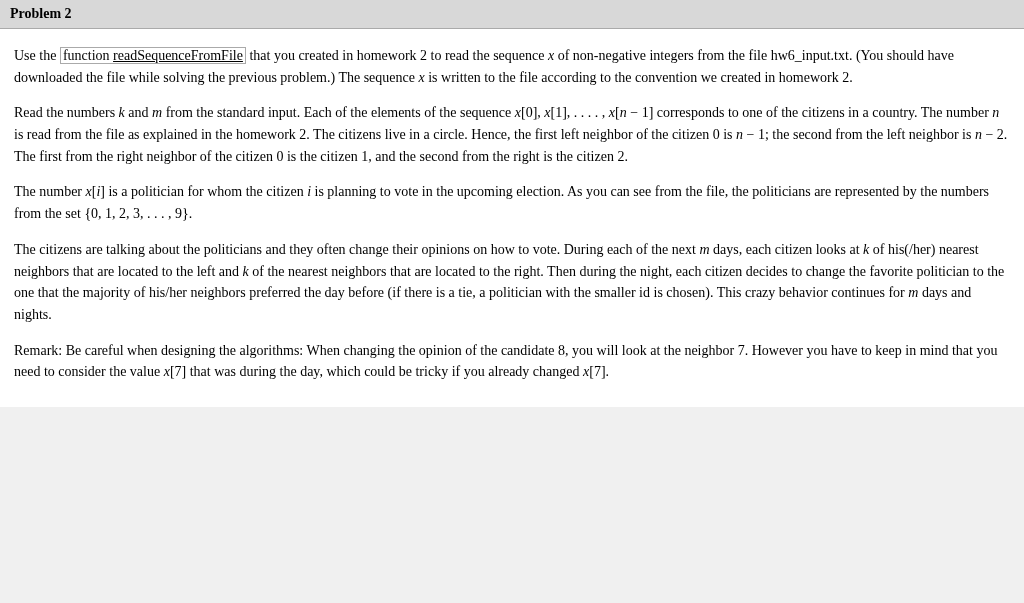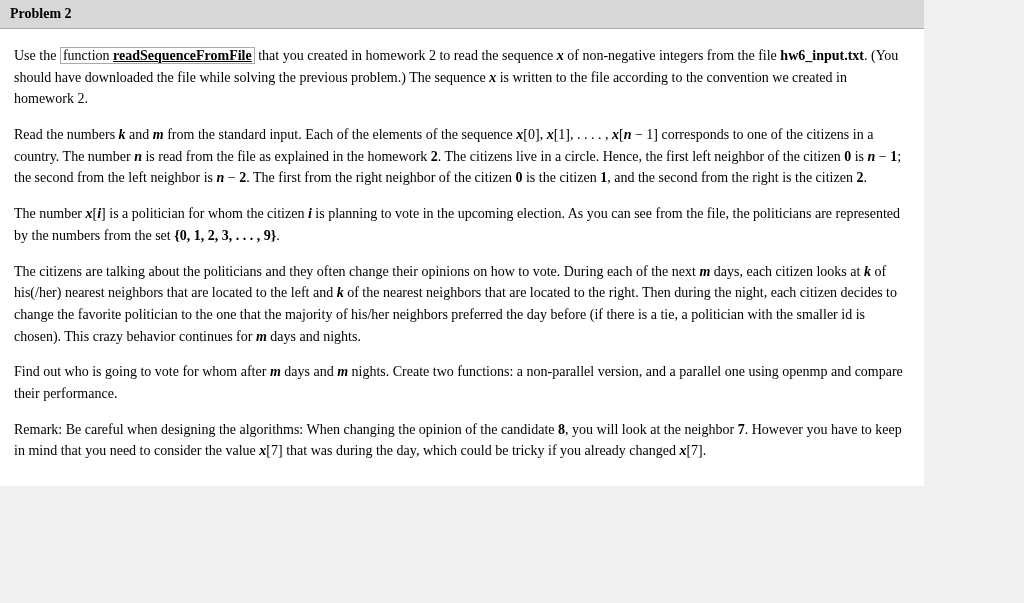--- a/index.html
+++ b/index.html
@@ -9,21 +9,21 @@
     }
 
     body {
       background-color: #f0f0f0;
       font-family: Georgia, 'Times New Roman', serif;
       font-size: 14px;
       color: #000;
     }
 
     .page-container {
-      width: 924px;
+      width: 1024px;
       min-height: 603px;
       background-color: #f0f0f0;
       padding: 0;
     }
 
     .problem-header {
       background-color: #d8d8d8;
       padding: 6px 10px;
       font-weight: bold;
       font-size: 14px;
@@ -44,21 +44,21 @@
 
     .paragraph:last-child {
       margin-bottom: 8px;
     }
 
     .underline {
       text-decoration: underline;
     }
 
     .bold {
-      font-weight: bold;
+      font-weight: normal;
     }
 
     .math {
       font-style: italic;
     }
 
     .highlight-box {
       border: 1px solid #aaa;
       padding: 0 2px;
     }
@@ -91,24 +91,20 @@
       are represented by the numbers from the set <span class="bold">{0, 1, 2, 3, . . . , 9}</span>.
     </div>
 
     <div class="paragraph">
       The citizens are talking about the politicians and they often change their opinions on how to vote. During each of the next <span class="math bold">m</span> days, each citizen
       looks at <span class="math bold">k</span> of his(/her) nearest neighbors that are located to the left and <span class="math bold">k</span> of the nearest neighbors that are located to the right. Then during the
       night, each citizen decides to change the favorite politician to the one that the majority of his/her neighbors preferred the day before (if there is
       a tie, a politician with the smaller id is chosen). This crazy behavior continues for <span class="math bold">m</span> days and nights.
     </div>
 
-    <div class="paragraph">
-      Find out who is going to vote for whom after <span class="math bold">m</span> days and <span class="math bold">m</span> nights. Create two functions: a non-parallel version, and a parallel one using
-      openmp and compare their performance.
-    </div>
 
     <div class="paragraph">
       Remark: Be careful when designing the algorithms: When changing the opinion of the candidate <span class="bold">8</span>, you will look at the neighbor <span class="bold">7</span>. However
       you have to keep in mind that you need to consider the value <span class="math bold">x</span>[7] that was during the day, which could be tricky if you already changed <span class="math bold">x</span>[7].
     </div>
 
   </div>
 </div>
 
 </body></html>

